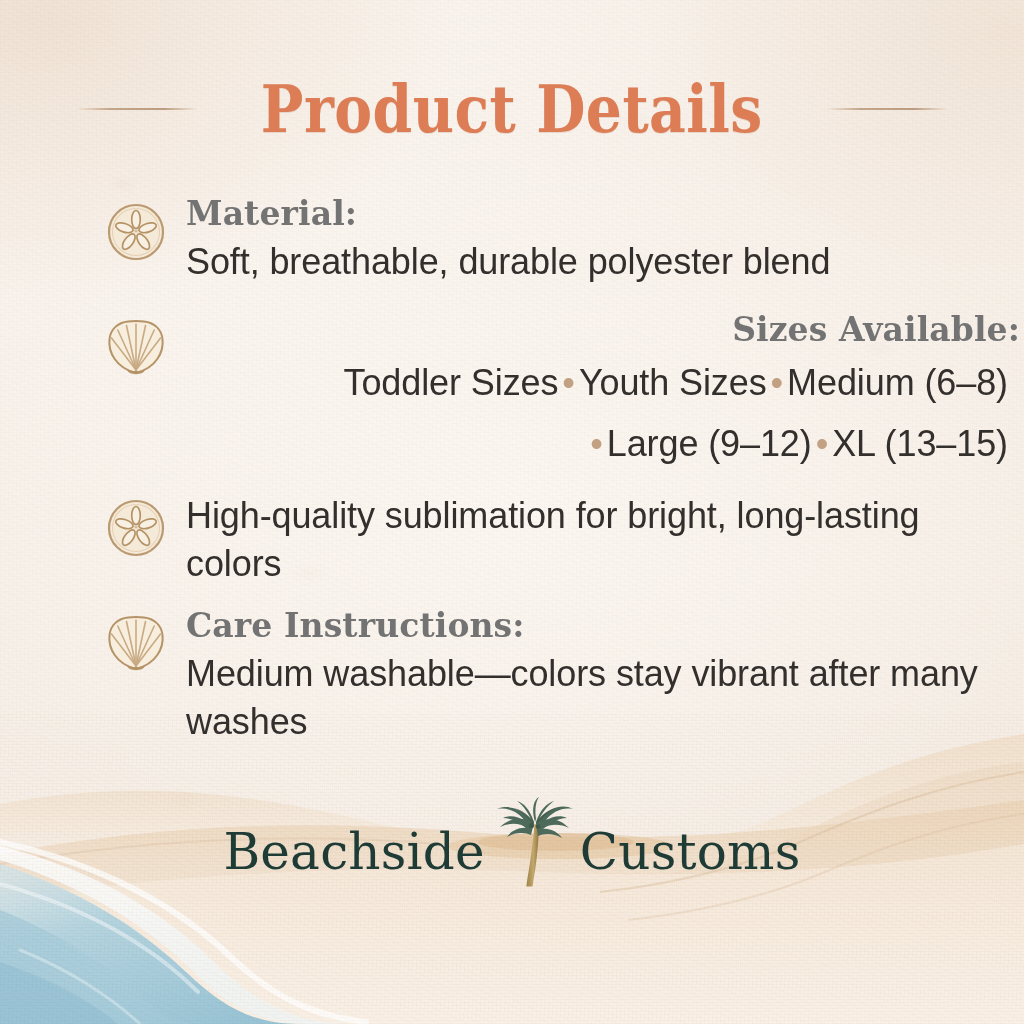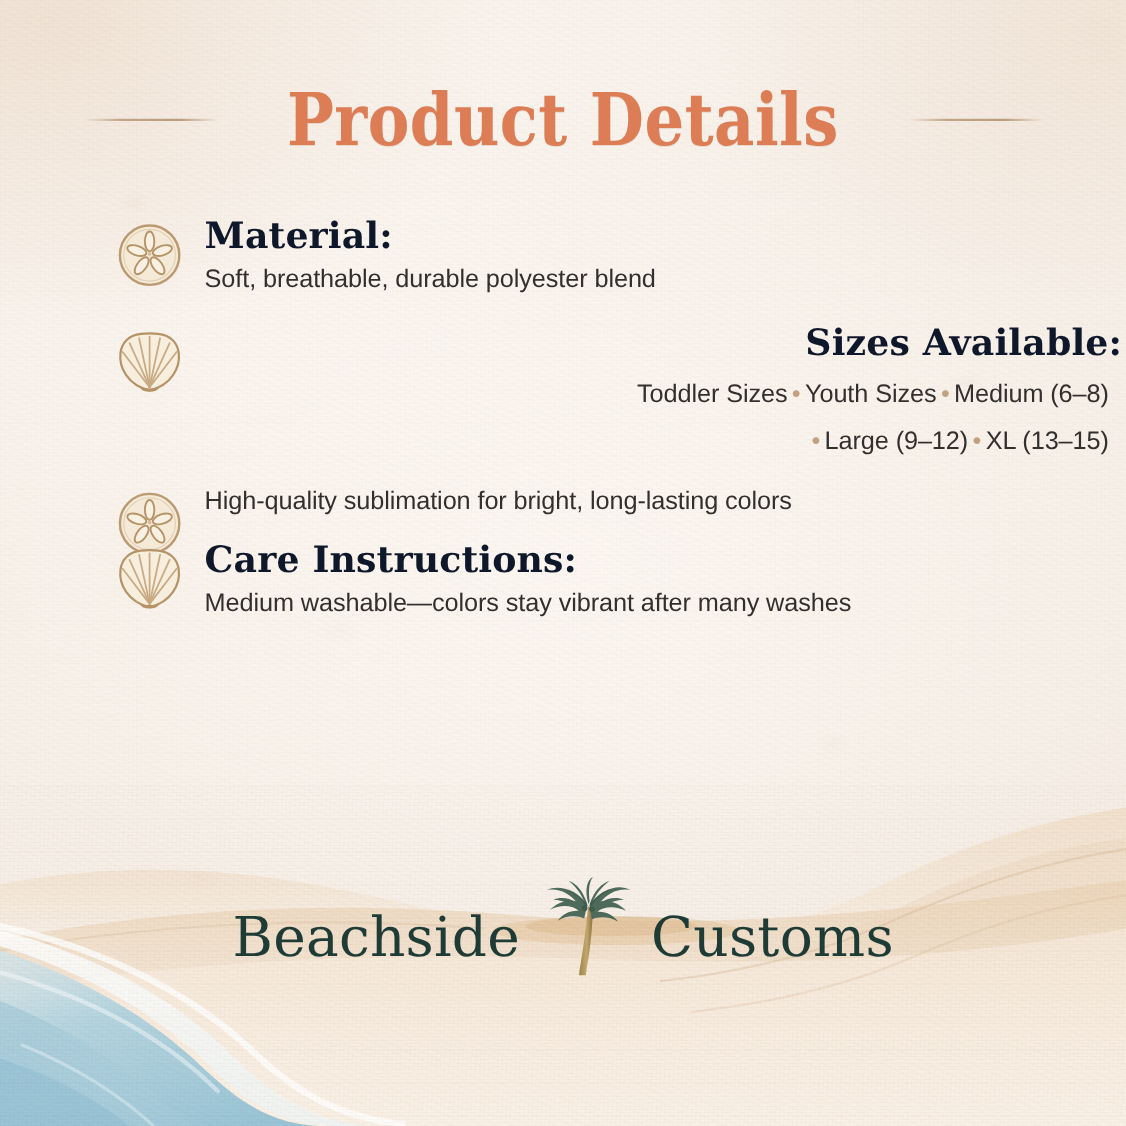--- a/index.html
+++ b/index.html
@@ -120,28 +120,28 @@
   }
   .item-icon svg { display: block; width: 64px; height: 64px; }
 
   .item-body { padding-left: 82px; }
 
   .item-heading {
     font-family: "DejaVu Serif", "Liberation Serif", serif;
     font-weight: 700;
     font-size: 33px;
     line-height: 1.08;
-    color: #0f172a;
+    color: #737373;
     margin: 0 0 6px 0;
     letter-spacing: .1px;
   }
   .item-text {
     font-family: "Liberation Sans", sans-serif;
     font-weight: 400;
-    font-size: 23px;
+    font-size: 36px;
     line-height: 1.34;
     color: #322f2d;
     margin: 0;
     letter-spacing: -.1px;
   }
   .sizes-line { margin: 12px; }
   .sep {
     color: #c2a183;
     padding: 0 4px;
   }
@@ -152,21 +152,21 @@
   .item-printing      { margin-bottom: 20px; }
 
   
   .brand {
     position: absolute;
     left: 0; top: 800px;
     width: 1024px;
     display: flex;
     align-items: center;
     justify-content: center;
-    gap: 12px;
+    gap: 0;
   }
   .brand-word {
     font-family: "DejaVu Serif", "Liberation Serif", serif;
     font-weight: 400;
     font-size: 50px;
     line-height: 1;
     color: #1e3b36;
     letter-spacing: .2px;
     white-space: nowrap;
   }

